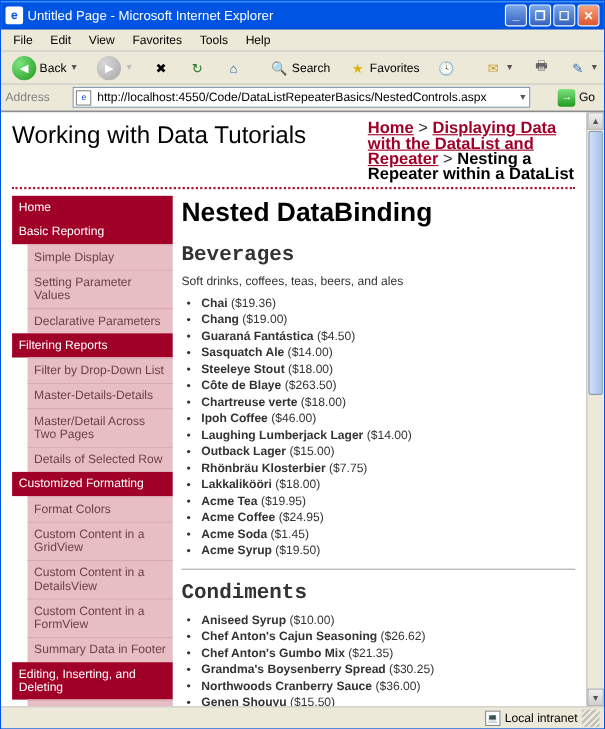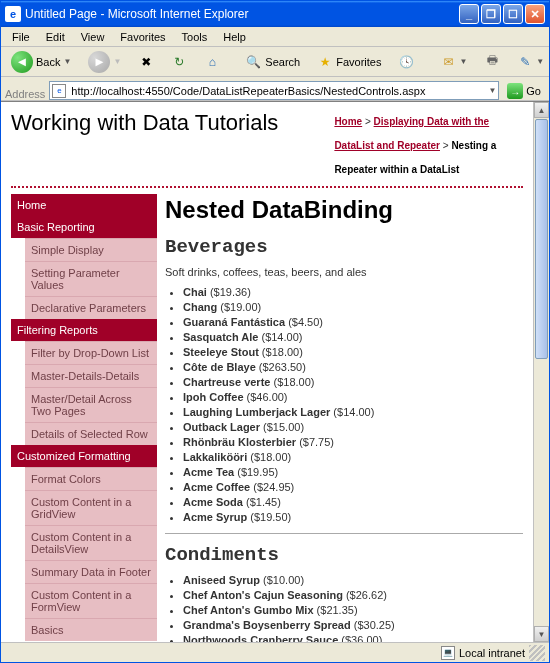--- a/index.html
+++ b/index.html
@@ -20,39 +20,39 @@
   .toolbar { height:30px; background:#ece9d8; border-bottom:1px solid #c0c0c0; display:flex; align-items:center; padding:0 4px; gap:5px; }
   .tbtn { display:flex; align-items:center; gap:3px; padding:2px 5px; border:1px solid transparent; border-radius:3px; cursor:default; }
   .disabled { color:#a0a0a0; }
   .green-arrow { width:22px;height:22px;border-radius:50%;background:radial-gradient(circle at 30% 30%,#7de37d,#1f9a1f);display:flex;align-items:center;justify-content:center;color:#fff;font-size:13px;}
   .gray-arrow { width:22px;height:22px;border-radius:50%;background:radial-gradient(circle at 30% 30%,#d8d8d8,#a8a8a8);display:flex;align-items:center;justify-content:center;color:#fff;font-size:13px;}
   .drop { font-size:8px; color:#555; }
   .disabled .drop { color:#bbb; }
   .sep { width:1px; height:22px; background:#c0c0c0; margin:0 2px; }
   .ticon16 { width:16px;height:16px;display:inline-flex;align-items:center;justify-content:center;font-size:12px; }
   
-  .addrbar { height:24px; background:#ece9d8; border-bottom:1px solid #c0c0c0; display:flex; align-items:flex-end; padding:0 4px; gap:4px; }
+  .addrbar { height:24px; background:#ece9d8; border-bottom:1px solid #c0c0c0; display:flex; align-items:center; padding:0 4px; gap:21px; }
   .addrlbl { color:#808080; }
   .addrfield { flex:1; height:19px; border:1px solid #7f9db9; background:#fff; display:flex; align-items:center; padding:0 2px; }
   .addrfield .pageicon { width:14px;height:14px;background:#fff;border:1px solid #888;font-size:8px;display:flex;align-items:center;justify-content:center;margin-right:3px;color:#0054e3;}
   .addrfield input { flex:1; border:none; outline:none; font: inherit; height:15px; }
   .gobtn { display:flex; align-items:center; gap:3px; padding:1px 4px; cursor:default; }
   .go-icon { width:16px;height:16px;border-radius:3px;background:linear-gradient(to bottom,#7de37d,#1f9a1f);display:flex;align-items:center;justify-content:center;color:#fff;font-size:10px;}
   
   .viewport { flex:1; background:#fff; overflow:hidden; position:relative; border-top:1px solid #808080; }
   .scroll { position:absolute; inset:0; right:16px; overflow:hidden; }
   .scrollbar { position:absolute; right:0; top:0; bottom:0; width:16px; background:#ece9d8; border-left:1px solid #c0c0c0; }
   .scrollbar .sbtn { height:16px; background:linear-gradient(to bottom,#f0f0f0,#cfcfcf); border:1px solid #afafaf; display:flex;align-items:center;justify-content:center;font-size:8px;color:#555; }
   .scrollbar .thumb { position:absolute; left:1px; right:1px; top:17px; height:240px; background:linear-gradient(to right,#d0e0f8,#a8c0e8); border:1px solid #7f9db9; border-radius:2px; }
   .scrollbar .down { position:absolute; bottom:0; left:0; right:0; }
   
   .page { padding:8px 10px; font-family: Verdana, Tahoma, sans-serif; color:#333; }
   .hdr { display:flex; align-items:flex-start; border-bottom:2px dotted #b01030; padding-bottom:4px; margin-bottom:6px;gap:42px; }
   .hdr h1 { flex:0 0 auto; font-family: Verdana, sans-serif; font-size:22px; font-weight:normal; margin:0 14px 0 0; color:#000; white-space:nowrap;}
-  .bc { font-size:10px; line-height:24px; }
+  .bc { font-size:15px; line-height:14px; }
   .bc a { color:#a00028; font-weight:bold; text-decoration:underline; }
   .bc .cur { color:#000; font-weight:bold; }
   .layout { display:flex; align-items:flex-start; gap:8px; }
   .side { width:146px; flex-shrink:0; font-size:11px; }
   .cat { background:#a00028; color:#fff; padding:5px 6px; }
   .cat a { color:#fff; text-decoration:none; }
   .sub { background:#e7bec3; color:#704048; padding:5px 6px; margin-left:14px; border-top:1px solid #d9a8b0;}
   .sub a { color:#704048; text-decoration:none; }
   .main { flex:1; }
   .main h2 { font-family: Verdana,sans-serif; font-size:24px; font-weight:bold; color:#000; margin:2px 0 12px 0;}
@@ -173,22 +173,23 @@
               <div class="sub"><a href="#">Declarative Parameters</a></div>
               <div class="cat"><a href="#">Filtering Reports</a></div>
               <div class="sub"><a href="#">Filter by Drop-Down List</a></div>
               <div class="sub"><a href="#">Master-Details-Details</a></div>
               <div class="sub"><a href="#">Master/Detail Across Two Pages</a></div>
               <div class="sub"><a href="#">Details of Selected Row</a></div>
               <div class="cat"><a href="#">Customized Formatting</a></div>
               <div class="sub"><a href="#">Format Colors</a></div>
               <div class="sub"><a href="#">Custom Content in a GridView</a></div>
               <div class="sub"><a href="#">Custom Content in a DetailsView</a></div>
+              <div class="sub"><a href="#">Custom Content in a FormView</a></div>
               <div class="sub"><a href="#">Summary Data in Footer</a></div>
-              <div class="sub"><a href="#">Custom Content in a FormView</a></div>
+              <div class="cat"><a href="#">Editing, Inserting, and Deleting</a></div>
               <div class="sub"><a href="#">Basics</a></div>
             </div>
           <div class="main" id="maincontent">
             <h2>Nested DataBinding</h2>
           <div class="catTitle">Beverages</div>
               <p class="catDesc">Soft drinks, coffees, teas, beers, and ales</p>
               <ul class="prod">
                 <li><span class="pname">Chai</span><span> ($19.36)</span></li>
                 <li><span class="pname">Chang</span><span> ($19.00)</span></li>
                 <li><span class="pname">Guaraná Fantástica</span><span> ($4.50)</span></li>

